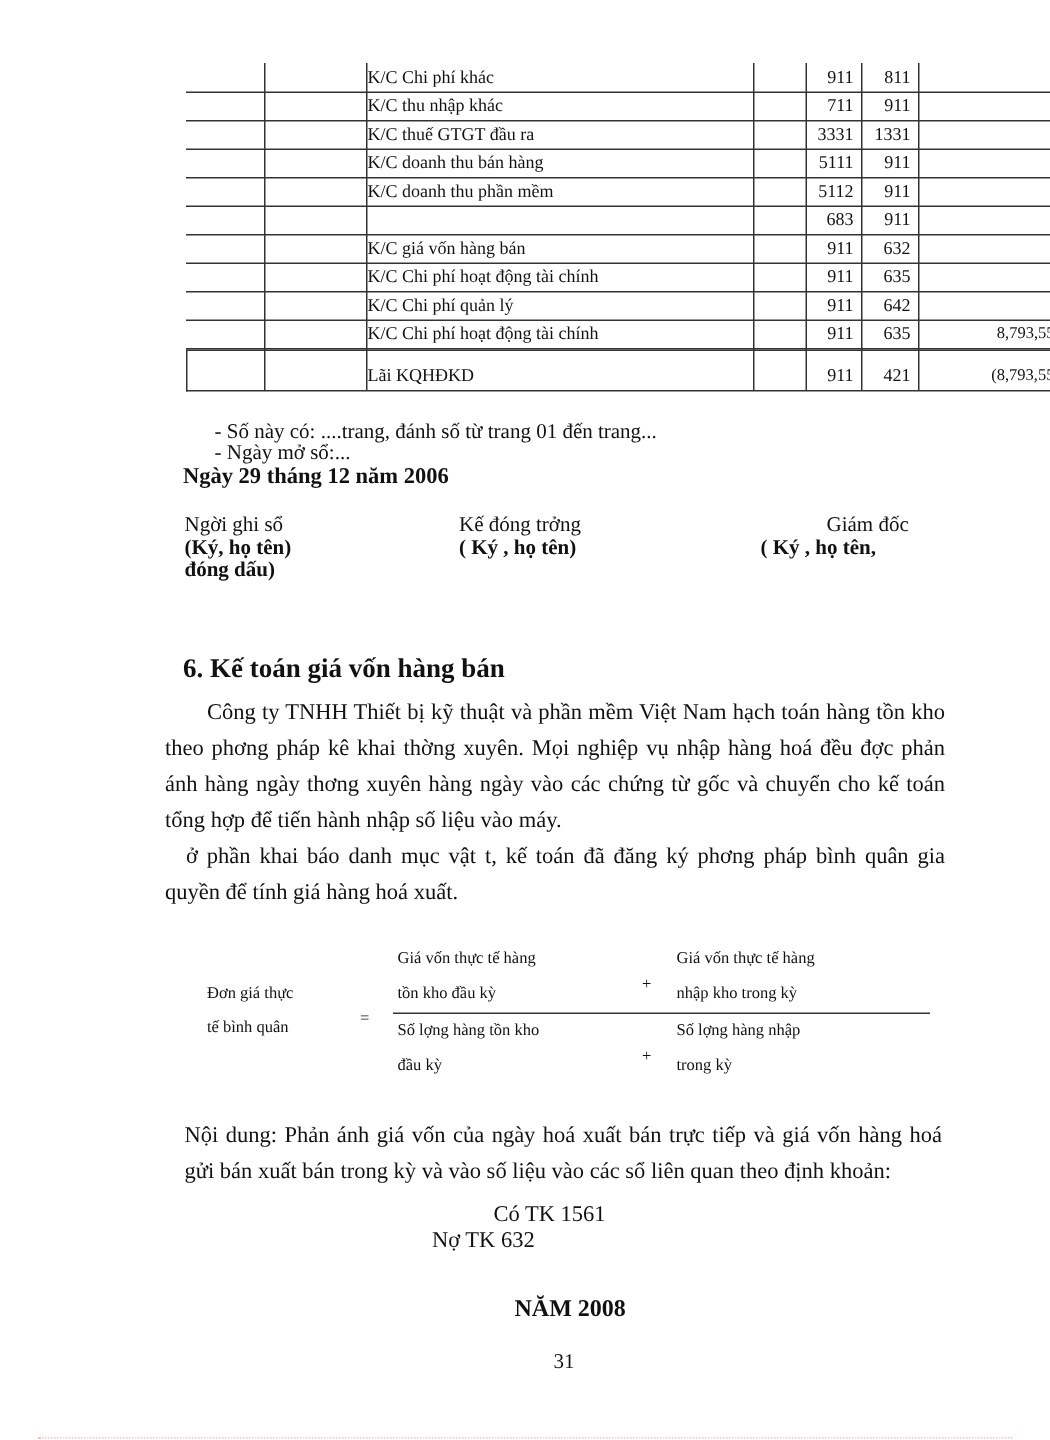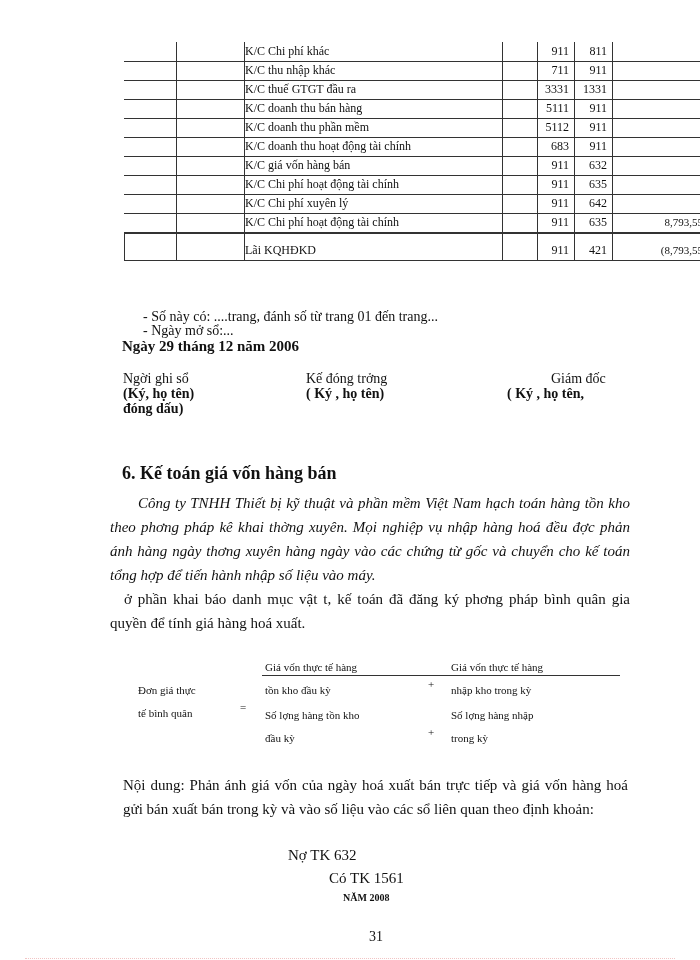--- a/index.html
+++ b/index.html
@@ -1,18 +1,18 @@
 <!DOCTYPE html>
 <html><head>
 <meta charset="utf-8">
 <style>
   html, body { margin:0; padding:0; background:#ffffff; }
   body { width:700px; height:960px; position:relative; overflow:hidden;
          font-family:"Liberation Serif", serif; color:#111; }
-  .abs { position:absolute; white-space:nowrap;margin-top:28px; }
+  .abs { position:absolute; white-space:nowrap; }
 
   
   .ledger { position:absolute; left:124px; top:42px; width:600px; }
   .row { position:absolute; left:0; width:600px; height:19px; border-bottom:1px solid #333; }
   .vline { position:absolute; top:0; width:1px; background:#333; }
   .cell { position:absolute; top:0; font-size:12px; line-height:19px; }
   .desc { left:121px; }
   .debit { left:378px; width:67px; text-align:right; }
   .credit { left:413px; width:70px; text-align:right; }
   .amount { left:489px; width:90px; text-align:right; font-size:11px; }
@@ -61,39 +61,38 @@
     <span class="cell credit">911</span>
     <span class="cell amount"></span>
   </div>
   <div class="row" style="top:76px;">
     <span class="cell desc">K/C doanh thu phần mềm</span>
     <span class="cell debit">5112</span>
     <span class="cell credit">911</span>
     <span class="cell amount"></span>
   </div>
   <div class="row" style="top:95px;">
-    <span class="cell desc">K/C doanh thu hoạt động tài chính</span>
     <span class="cell debit">683</span>
     <span class="cell credit">911</span>
     <span class="cell amount"></span>
   </div>
   <div class="row" style="top:114px;">
     <span class="cell desc">K/C giá vốn hàng bán</span>
     <span class="cell debit">911</span>
     <span class="cell credit">632</span>
     <span class="cell amount"></span>
   </div>
   <div class="row" style="top:133px;">
     <span class="cell desc">K/C Chi phí hoạt động tài chính</span>
     <span class="cell debit">911</span>
     <span class="cell credit">635</span>
     <span class="cell amount"></span>
   </div>
   <div class="row" style="top:152px;">
-    <span class="cell desc">K/C Chi phí xuyên lý</span>
+    <span class="cell desc">K/C Chi phí quản lý</span>
     <span class="cell debit">911</span>
     <span class="cell credit">642</span>
     <span class="cell amount"></span>
   </div>
   <div class="row" style="top:171px;">
     <span class="cell desc">K/C Chi phí hoạt động tài chính</span>
     <span class="cell debit">911</span>
     <span class="cell credit">635</span>
     <span class="cell amount">8,793,55</span>
   </div>
@@ -112,21 +111,21 @@
 <div class="abs note" style="left:123px;top:344px;">Ngời   ghi sổ</div>
 <div class="abs note bold" style="left:123px;top:359px;">(Ký, họ tên)</div>
 <div class="abs note bold" style="left:123px;top:374px;">đóng dấu)</div>
 <div class="abs note" style="left:306px;top:344px;">Kế đóng trởng</div>
 <div class="abs note bold" style="left:306px;top:359px;">( Ký , họ tên)</div>
 <div class="abs note" style="left:551px;top:344px;">Giám  đốc</div>
 <div class="abs note bold" style="left:507px;top:359px;">( Ký , họ tên,</div>
 
 <div class="abs bold" style="left:122px;top:435px;font-size:18px;">6. Kế toán giá vốn hàng bán</div>
 
-<div class="abs p justify" style="left:110px;top:463px;width:520px;text-indent:28px;font-style:italic;">Công ty TNHH Thiết bị kỹ thuật và phần mềm Việt Nam hạch toán hàng tồn kho theo phơng   pháp kê khai thờng   xuyên. Mọi nghiệp vụ nhập hàng hoá đều đợc   phản ánh hàng ngày thơng   xuyên hàng ngày vào các chứng từ gốc và chuyển cho kế toán tổng hợp để tiến hành nhập số liệu vào máy.</div>
+<div class="abs p justify" style="left:110px;top:463px;width:520px;text-indent:28px;">Công ty TNHH Thiết bị kỹ thuật và phần mềm Việt Nam hạch toán hàng tồn kho theo phơng   pháp kê khai thờng   xuyên. Mọi nghiệp vụ nhập hàng hoá đều đợc   phản ánh hàng ngày thơng   xuyên hàng ngày vào các chứng từ gốc và chuyển cho kế toán tổng hợp để tiến hành nhập số liệu vào máy.</div>
 
 <div class="abs p justify" style="left:110px;top:559px;width:520px;text-indent:14px;">ở phần khai báo danh mục vật t,   kế toán đã đăng ký phơng   pháp bình quân gia quyền để tính giá hàng hoá xuất.</div>
 
 <div>
   <div class="abs formula-txt" style="left:138px;top:651px;">Đơn  giá  thực</div>
   <div class="abs formula-txt" style="left:138px;top:674px;">tế bình quân</div>
   <div class="abs formula-txt" style="left:240px;top:668px;">=</div>
 
   <div class="abs formula-txt" style="left:265px;top:628px;">Giá  vốn  thực  tế  hàng</div>
   <div class="abs formula-txt" style="left:265px;top:651px;">tồn kho đầu kỳ</div>
@@ -139,18 +138,18 @@
   <div class="abs formula-txt" style="left:265px;top:676px;">Số lợng    hàng tồn kho</div>
   <div class="abs formula-txt" style="left:265px;top:699px;">đầu kỳ</div>
   <div class="abs formula-txt" style="left:428px;top:693px;">+</div>
   <div class="abs formula-txt" style="left:451px;top:676px;">Số    lợng      hàng    nhập</div>
   <div class="abs formula-txt" style="left:451px;top:699px;">trong kỳ</div>
 </div>
 
 <div class="abs p justify" style="left:123px;top:745px;width:505px;">Nội dung: Phản ánh giá vốn của ngày hoá xuất bán trực tiếp và giá vốn hàng hoá gửi bán xuất bán trong kỳ và vào số liệu vào các sổ liên quan theo định khoản:</div>
 
 <div class="abs p" style="left:288px;top:815px;">Nợ TK 632</div>
-<div class="abs p" style="left:329px;top:838px;">Có TK 1561</div>
-<div class="abs bold" style="left:343px;top:864px;font-size:10px;">NĂM 2008</div>
+<div class="abs p" style="left:329px;top:798px;">Có TK 1561</div>
+<div class="abs bold" style="left:343px;top:864px;font-size:16px;">NĂM 2008</div>
 
 <div class="abs" style="left:369px;top:901px;font-size:14px;">31</div>
 
 <div class="dotted"></div>
 
 </body></html>

